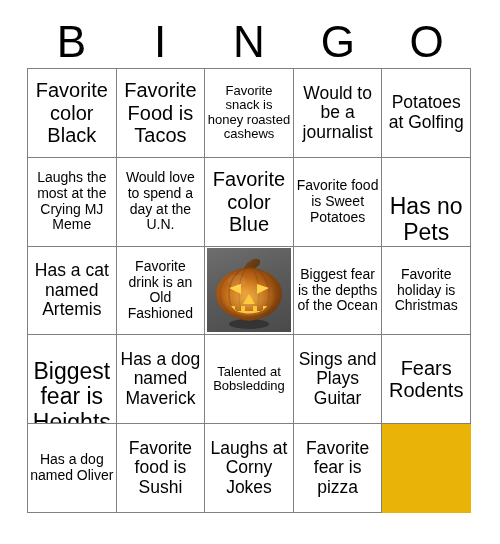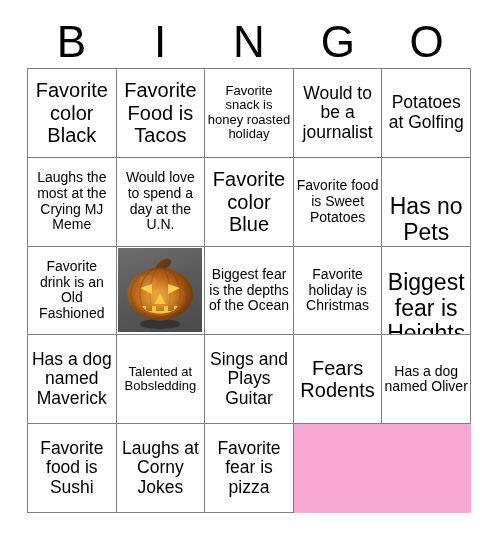--- a/index.html
+++ b/index.html
@@ -43,21 +43,21 @@
     left: 27px;
     top: 68px;
     width: 444px;
     height: 445px;
     box-sizing: border-box;
     border-top: 1px solid #808080;
     border-left: 1px solid #808080;
     display: grid;
     grid-template-columns: repeat(5, 1fr);
     grid-template-rows: repeat(5, 1fr);
-    background: #f9a8d4;
+    background: #eab308;
   }
   .cell {
     box-sizing: border-box;
     border-right: 1px solid #808080;
     border-bottom: 1px solid #808080;
     display: flex;
     align-items: center;
     justify-content: center;
     text-align: center;
     overflow: hidden;
@@ -119,21 +119,21 @@
   </div>
 
   <div class="grid" id="bingo-grid">
       <div class="cell fs-lg">
         <span class="cell-text">Favorite color Black</span>
       </div>
       <div class="cell fs-lg">
         <span class="cell-text">Favorite Food is Tacos</span>
       </div>
       <div class="cell fs-xs">
-        <span class="cell-text">Favorite snack is honey roasted holiday</span>
+        <span class="cell-text">Favorite snack is honey roasted cashews</span>
       </div>
       <div class="cell fs-md">
         <span class="cell-text">Would to be a journalist</span>
       </div>
       <div class="cell fs-md">
         <span class="cell-text">Potatoes at Golfing</span>
       </div>
       <div class="cell fs-sm">
         <span class="cell-text">Laughs the most at the Crying MJ Meme</span>
       </div>
@@ -141,20 +141,23 @@
         <span class="cell-text">Would love to spend a day at the U.N.</span>
       </div>
       <div class="cell fs-lg">
         <span class="cell-text">Favorite color Blue</span>
       </div>
       <div class="cell fs-sm">
         <span class="cell-text">Favorite food is Sweet Potatoes</span>
       </div>
       <div class="cell fs-xl">
         <span class="cell-text">Has no Pets</span>
+      </div>
+      <div class="cell fs-md">
+        <span class="cell-text">Has a cat named Artemis</span>
       </div>
       <div class="cell fs-sm">
         <span class="cell-text">Favorite drink is an Old Fashioned</span>
       </div>
       <div class="cell fs-md image-cell">
         <div class="img-wrap">
           <div class="pumpkin-photo">
             <svg viewBox="0 0 84 84" xmlns="http://www.w3.org/2000/svg">
               <defs>
                 <radialGradient id="pg" cx="42%" cy="45%" r="62%">

